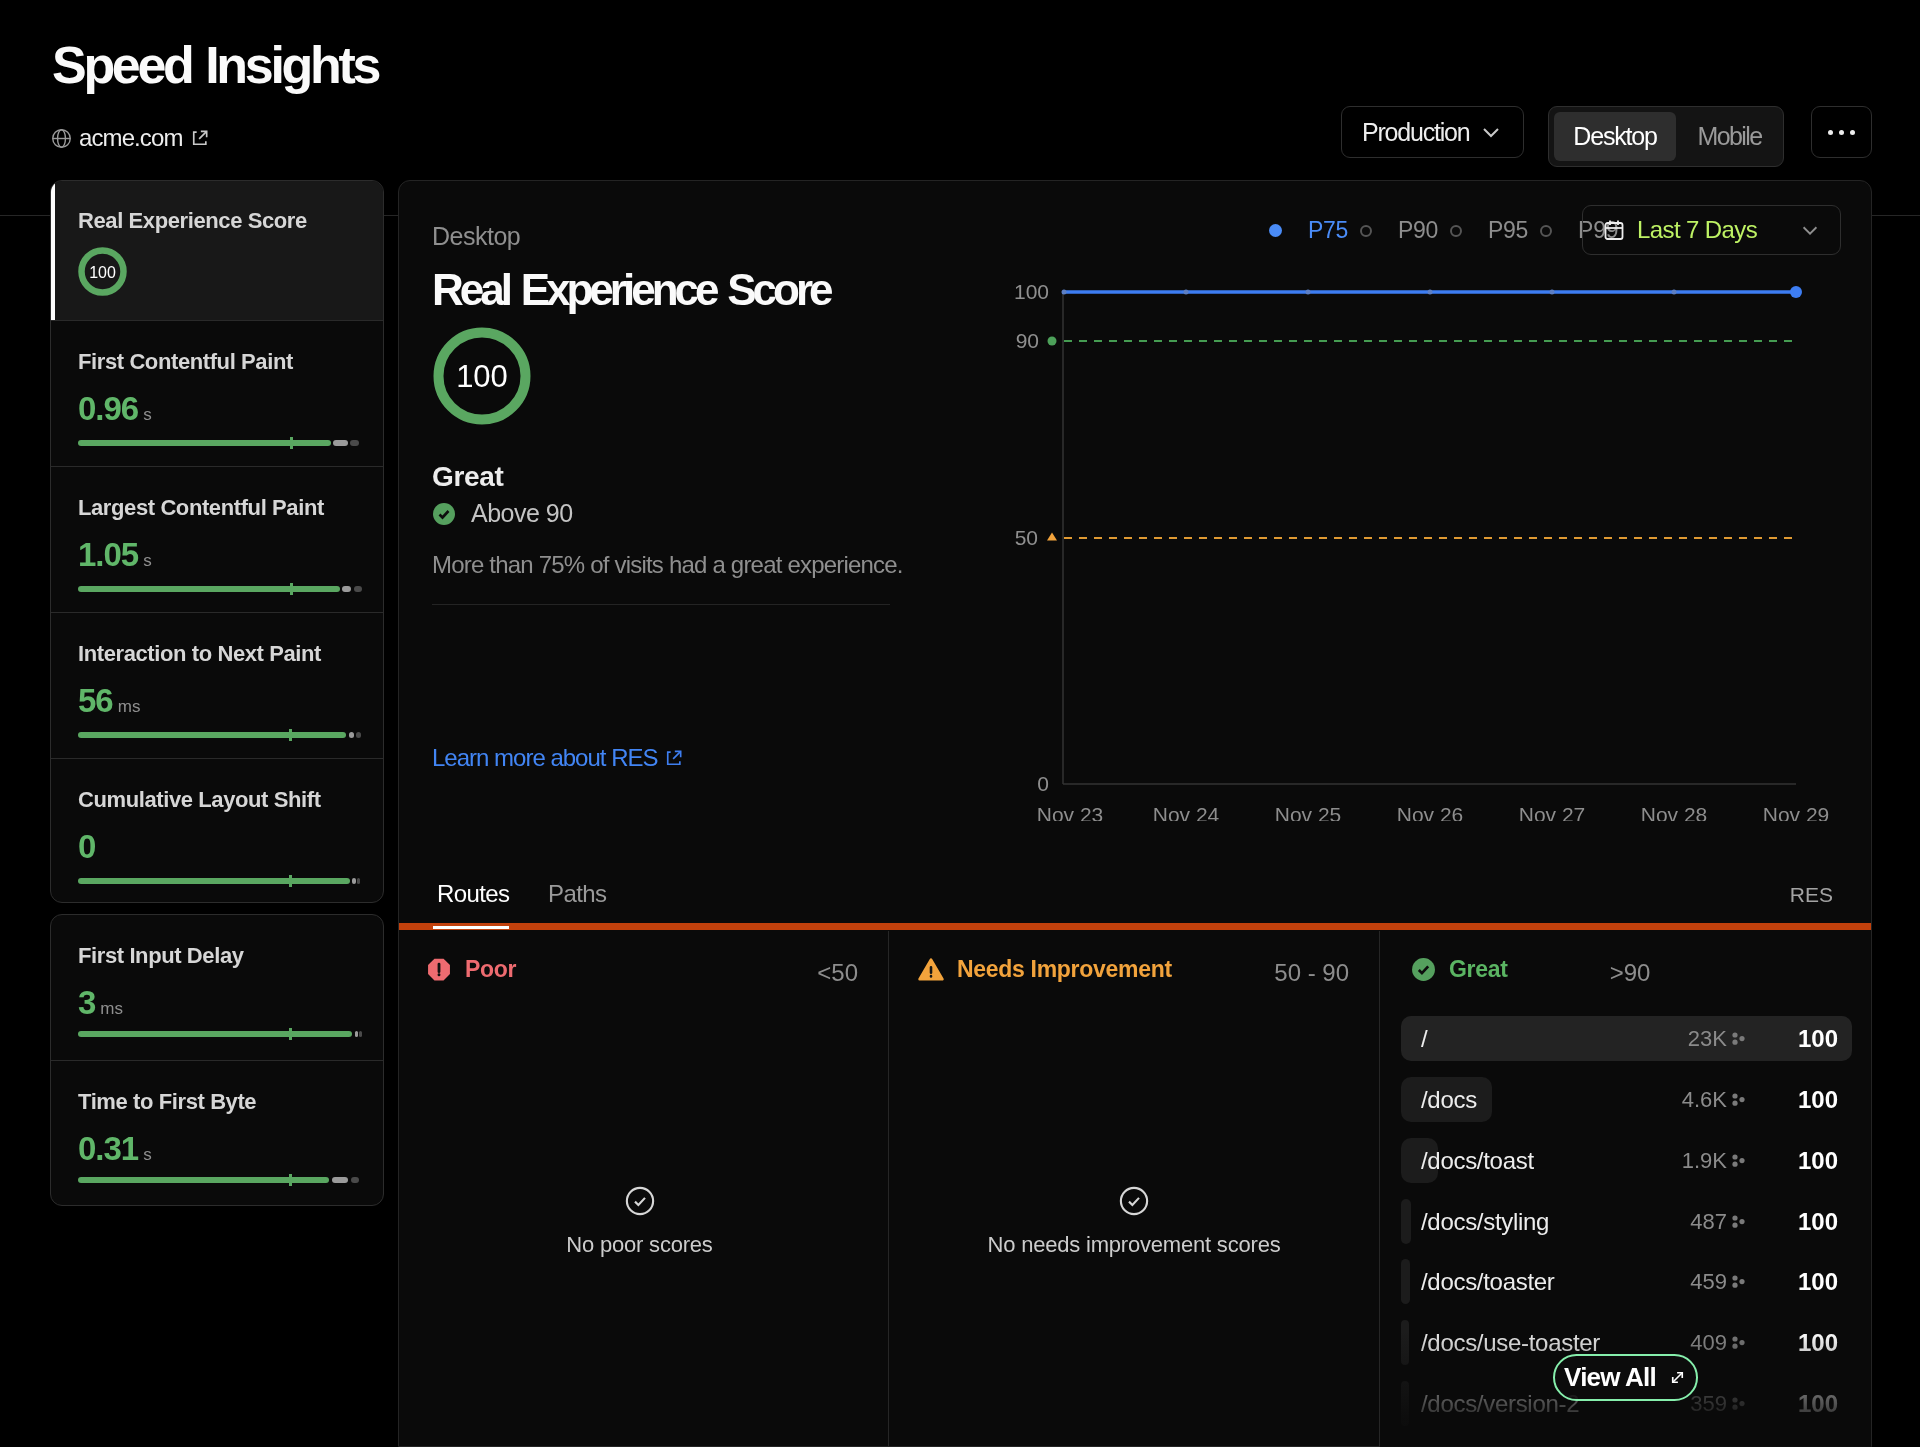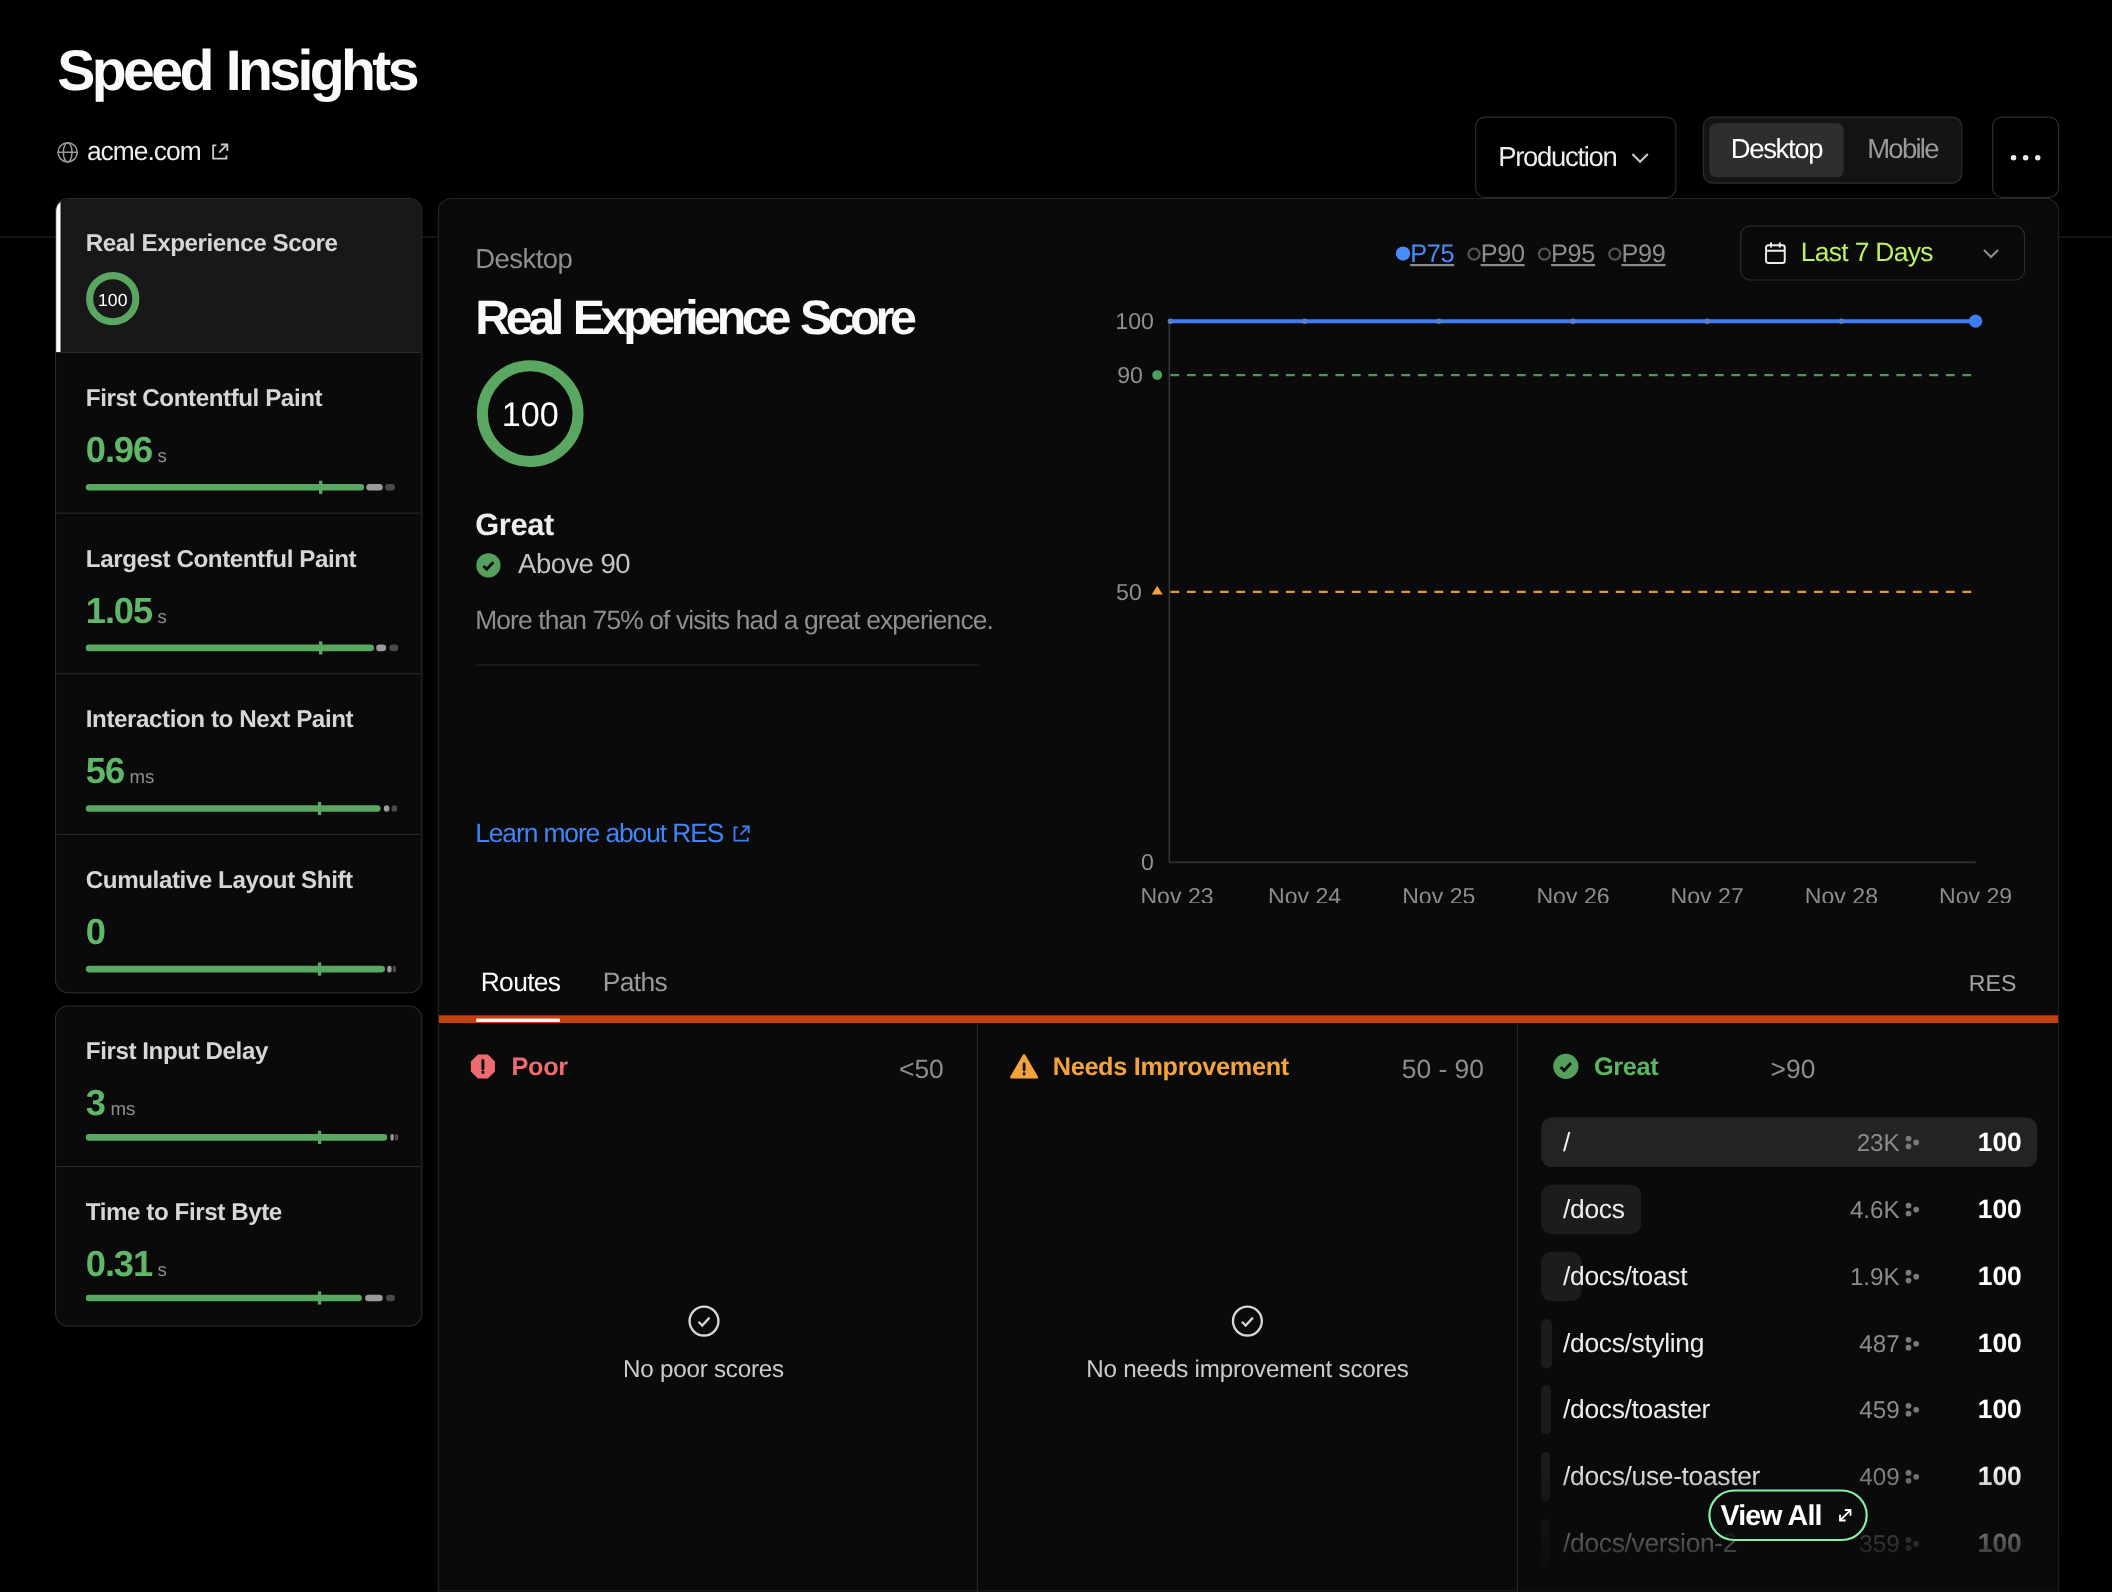--- a/index.html
+++ b/index.html
@@ -6,21 +6,21 @@
 html,body { background:#000; }
 body { font-family:"Liberation Sans", sans-serif; }
 .page { position:relative; width:1920px; height:1447px; background:#000; overflow:hidden; }
 .abs { position:absolute; }
 .hdr-line { position:absolute; top:215px; left:0; width:1920px; height:1px; background:#262626; }
 h1 { position:absolute; left:52px; top:39px; font-size:52px; font-weight:700; color:#fafafa; letter-spacing:-3.3px; word-spacing:2.5px; line-height:1; }
 .site { position:absolute; left:51px; top:124px; display:flex; align-items:center; gap:7px; color:#ededed; font-size:24px; font-weight:500; letter-spacing:-0.9px; }
 .site svg { display:block; }
 
 
-.btn { position:absolute; top:106px; height:74px; border:1px solid #2e2e2e; border-radius:9px; background:#000; display:flex; align-items:center; color:#ededed; font-size:25px; letter-spacing:-1.2px; }
+.btn { position:absolute; top:106px; height:52px; border:1px solid #2e2e2e; border-radius:9px; background:#000; display:flex; align-items:center; color:#ededed; font-size:25px; letter-spacing:-1.2px; }
 .prod { left:1341px; width:183px; padding:0 20px; justify-content:space-between; }
 .seg { position:absolute; top:106px; left:1548px; width:236px; height:61px; border:1px solid #2e2e2e; border-radius:9px; background:#141414; display:flex; align-items:center; }
 .seg .on { margin-left:5px; width:122px; height:49px; background:#2e2e2e; border-radius:6px; display:flex; align-items:center; justify-content:center; color:#fff; font-size:25px; letter-spacing:-1.2px; }
 .seg .off { flex:1; text-align:center; color:#9a9a9a; font-size:25px; letter-spacing:-1.6px; }
 .dots3 { left:1811px; width:61px; justify-content:center; gap:6px; }
 .dots3 i { width:5px; height:5px; border-radius:50%; background:#ededed; }
 
 
 .groupA { position:absolute; left:50px; top:180px; width:334px; height:723px; border:1px solid #2c2c2c; border-radius:12px; background:#0a0a0a; overflow:hidden; }
 .groupB { position:absolute; left:50px; top:914px; width:334px; height:292px; border:1px solid #2c2c2c; border-radius:12px; background:#0a0a0a; overflow:hidden; }
@@ -44,21 +44,21 @@
 .p-h2 { position:absolute; left:33px; top:87px; font-size:44px; font-weight:700; color:#fafafa; letter-spacing:-4px; word-spacing:3.5px; line-height:1; }
 .p-great { position:absolute; left:33px; top:282px; font-size:28px; font-weight:700; color:#ededed; line-height:1; letter-spacing:-0.3px; }
 .p-above { position:absolute; left:33px; top:318px; display:flex; align-items:center; gap:15px; font-size:25px; color:#c4c4c4; letter-spacing:-0.5px; }
 .p-more { position:absolute; left:33px; top:372px; font-size:24px; color:#8f8f8f; line-height:1; letter-spacing:-0.8px; }
 .p-div { position:absolute; left:33px; top:423px; width:458px; height:1px; background:#242424; }
 .p-para { position:absolute; left:33px; top:454px; font-size:24px; color:#a0a0a0; line-height:31px; letter-spacing:-0.75px; }
 .p-link { position:absolute; left:33px; top:563px; font-size:24px; color:#4285f4; display:flex; align-items:center; gap:7px; letter-spacing:-1px; }
 
 
 .legend { position:absolute; top:36px; left:870px; display:flex; align-items:center; gap:12px; font-size:23px; color:#8d8d8d; letter-spacing:-0.3px; }
-.legend .it { display:flex; align-items:center; gap:0;text-decoration:underline; }
+.legend .it { display:flex; align-items:center; gap:26px; }
 .legend .p75 { color:#4a8cf7; }
 .dot-b { width:13px; height:13px; border-radius:50%; background:#4a8cf7; }
 .dot-o { width:12px; height:12px; border-radius:50%; border:2px solid #555; }
 .range { position:absolute; left:1183px; top:24px; width:259px; height:50px; border:1px solid #2e2e2e; border-radius:9px; display:flex; align-items:center; padding:0 19px; gap:11px; color:#bef264; font-size:24px; letter-spacing:-0.6px; }
 .range .chev { margin-left:auto; }
 
 
 .tabs { position:absolute; left:0; top:699px; width:1472px; height:50px; border-bottom:7px solid #c2410c; }
 .tab-routes { position:absolute; left:38px; top:0px; font-size:24px; font-weight:500; color:#fff; letter-spacing:-0.6px; }
 .tab-paths { position:absolute; left:149px; top:0px; font-size:24px; color:#9a9a9a; letter-spacing:-0.6px; }

